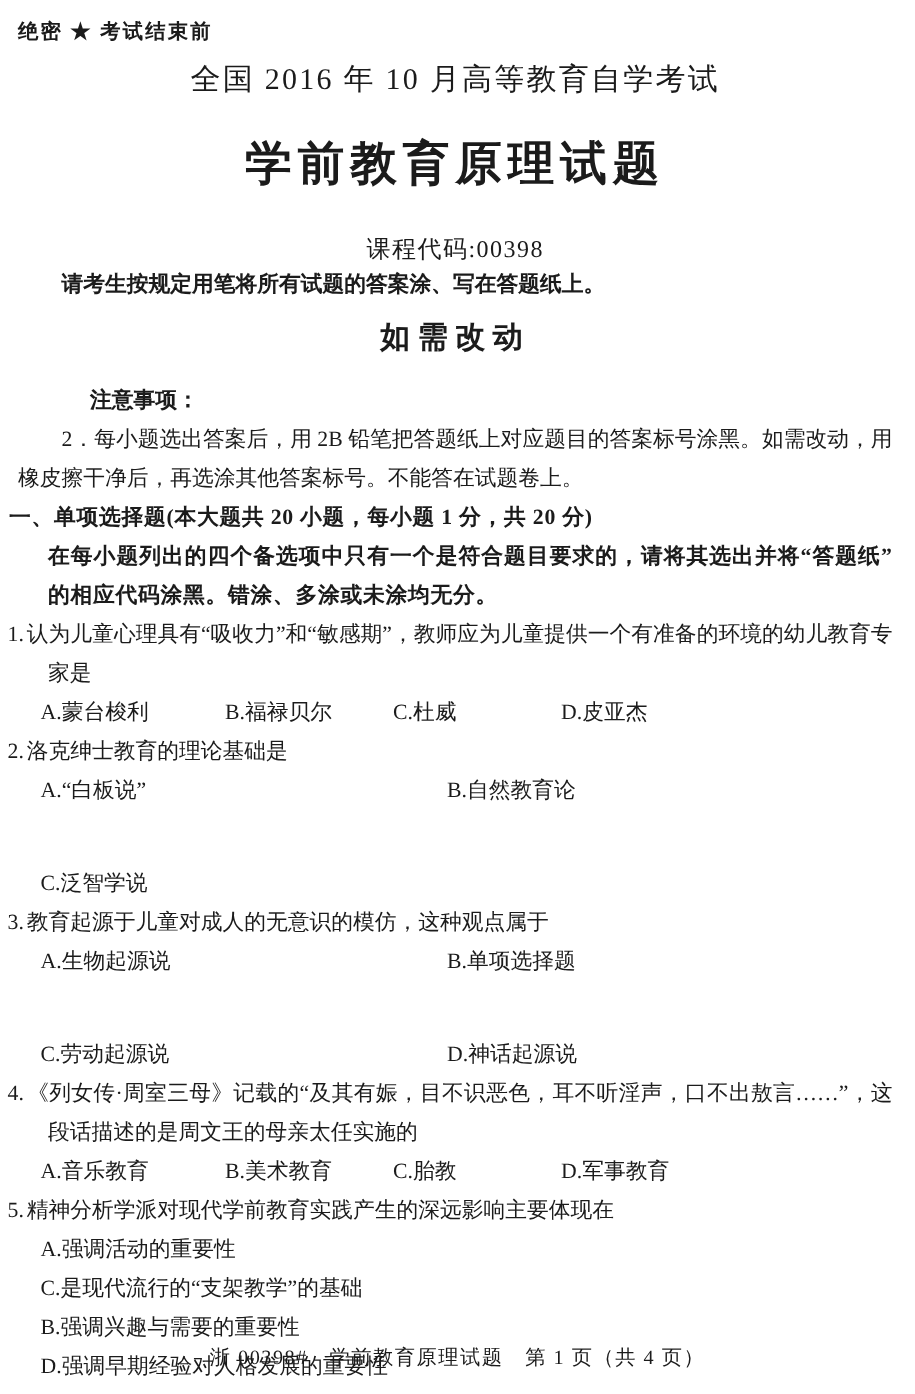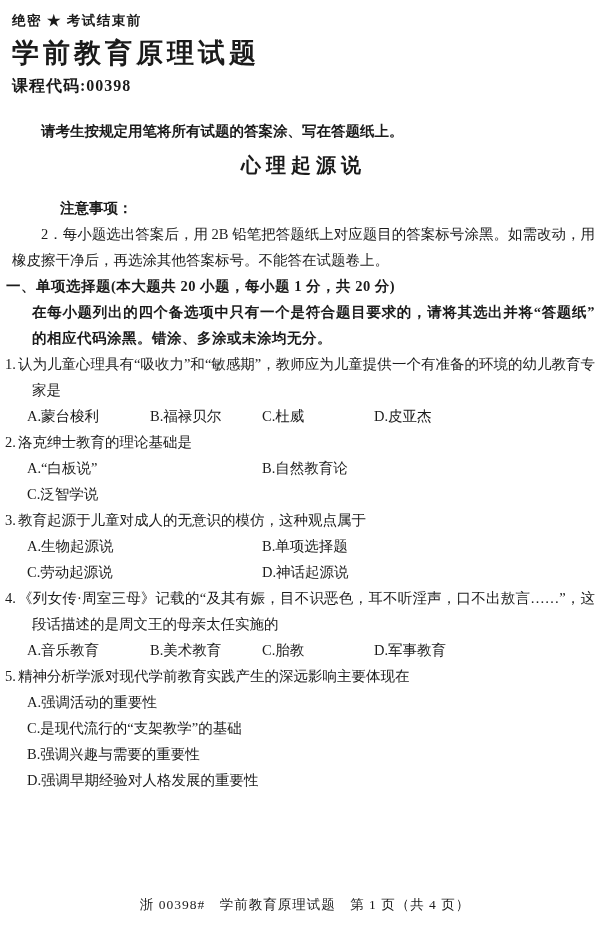--- a/index.html
+++ b/index.html
@@ -8,24 +8,24 @@
     width:610px; height:929px; position:relative; overflow:hidden;
     color:#1b1b1b;
     font-family:"Liberation Serif","DejaVu Serif",serif;
     font-size:14.5px;
   }
   .page { padding:12px 15px 0 12px; }
 
   .security { font-weight:bold; font-size:13.5px; letter-spacing:1.5px; }
 
   .session { text-align:center; font-size:20px; margin-top:9px; letter-spacing:1.5px; }
-  .title   { text-align:left; font-size:27px; font-weight:bold; margin-top:5px; letter-spacing:4px; }
-  .course-code { font-size:16px; font-weight:bold; margin-top:5px; letter-spacing:1px; }
+  .title   { text-align:center; font-size:31px; font-weight:bold; margin-top:22px; letter-spacing:4px; }
+  .course-code { text-align:center; font-size:16px; font-weight:normal; margin-top:26px; letter-spacing:1px; }
 
-  .instruction { font-weight:bold; text-indent:2em; margin-top:21px; line-height:26px; }
+  .instruction { font-weight:bold; text-indent:2em; line-height:26px; }
 
   .section-title { text-align:center; font-size:20px; font-weight:bold; margin-top:8px; letter-spacing:5px; }
 
   .notice-heading { font-weight:bold; margin-top:16px; line-height:26px;margin-left:48px; }
   .notice { text-indent:2em; line-height:26px; text-align:justify; }
 
   .part-heading {
     font-weight:bold; line-height:26px; margin-left:-6px;
     letter-spacing:0.5px;
   }
@@ -35,40 +35,41 @@
   }
 
   .question { line-height:26px; }
   .stem {
     margin-left:-7px; padding-left:27px; text-indent:-27px; text-align:justify;
   }
   .qnum { padding-right:2px; }
 
   .options { display:grid; padding-left:15px; }
   .options.four { grid-template-columns:123px 112px 112px auto; }
-  .options.two  { grid-template-columns:235px auto; }
+  .options.two  { grid-template-columns:235px auto;gap:36px; }
   .options.one  { grid-template-columns:auto; }
   .option { white-space:nowrap; overflow:hidden; }
 
   .footer {
     position:absolute; left:0; right:0; top:896px;
     text-align:center; font-size:13.5px; letter-spacing:1px;
   }
 </style>
 </head>
 <body>
 
 <div class="page">
   <div class="security">绝密 ★ 考试结束前</div>
+  <div class="session">全国 2016 年 10 月高等教育自学考试</div>
   <div class="title">学前教育原理试题</div>
   <div class="course-code">课程代码:00398</div>
 
   <div class="instruction">请考生按规定用笔将所有试题的答案涂、写在答题纸上。</div>
 
-  <div class="section-title">心理起源说</div>
+  <div class="section-title">如需改动</div>
 
   <div class="notice-heading">注意事项：</div>
   <div class="notice">2．每小题选出答案后，用 2B 铅笔把答题纸上对应题目的答案标号涂黑。如需改动，用橡皮擦干净后，再选涂其他答案标号。不能答在试题卷上。</div>
 
   <div class="part-heading">一、单项选择题(本大题共 20 小题，每小题 1 分，共 20 分)</div>
   <div class="part-instruction">在每小题列出的四个备选项中只有一个是符合题目要求的，请将其选出并将“答题纸”的相应代码涂黑。错涂、多涂或未涂均无分。</div>
 
   <div id="question-list">
       <div class="question">
         <div class="stem"><span class="qnum">1.</span><span>认为儿童心理具有“吸收力”和“敏感期”，教师应为儿童提供一个有准备的环境的幼儿教育专家是</span></div>

